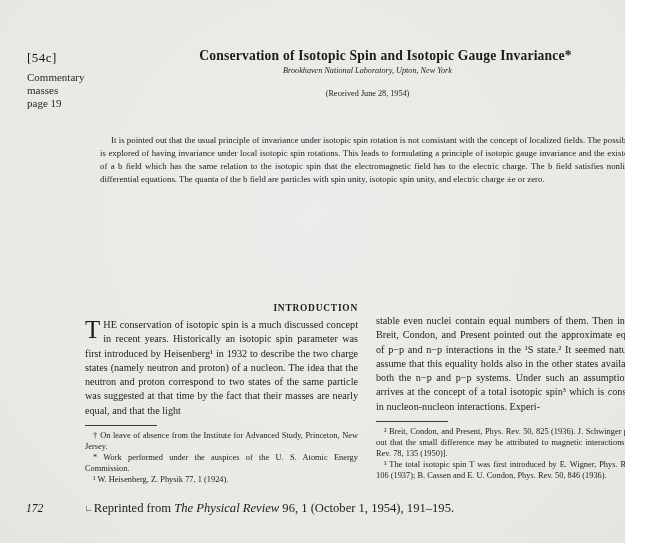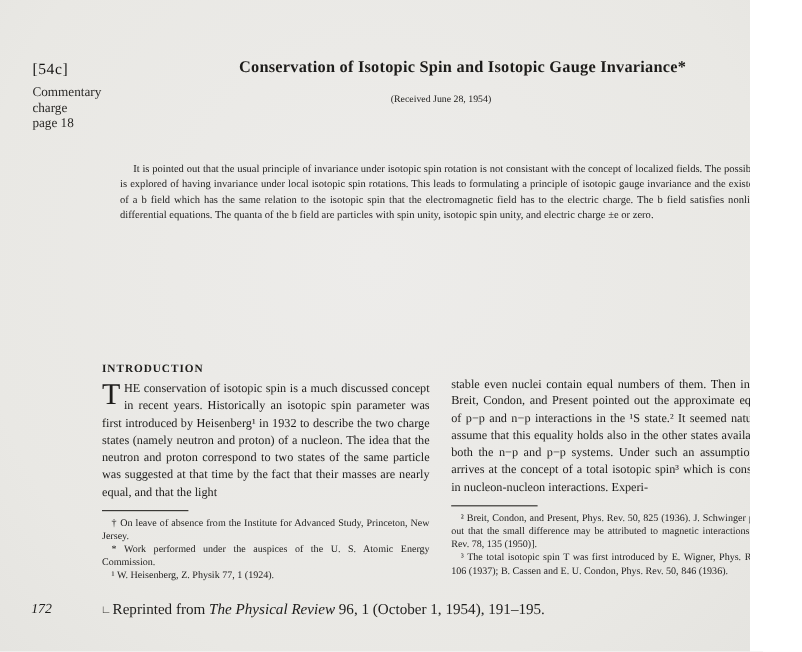--- a/index.html
+++ b/index.html
@@ -26,21 +26,21 @@
   
   .abstract {
     position: absolute; left: 100px; top: 125px; width: 540px;
     font-size: 8.8px; line-height: 12.9px; text-align: justify; text-indent: 11px;
     color: #222120;
   }
   
   .columns { position: absolute; left: 85px; top: 303px; width: 565px; display: flex; gap: 18px; }
   .col { width: 273px; }
   .section-heading {
-    text-align: left; font-size: 9.4px; font-weight: bold; letter-spacing: 0.8px;
+    text-align: right; font-size: 9.4px; font-weight: bold; letter-spacing: 0.8px;
     margin-bottom: 5px;
   }
   .bodytext { font-size: 10.2px; line-height: 14.3px; text-align: justify; margin: 0; }
   .dropcap {
     float: left; font-size: 25px; line-height: 22px; padding: 1px 3px 0 0; font-weight: 400;
   }
   .col-right .bodytext { margin-top: 11px; }
   .fnrule { width: 72px; border-top: 1px solid #3a3936; margin: 7px 0 4px 0; }
   .footnote { font-size: 8.4px; line-height: 11px; text-align: justify; text-indent: 8px; color: #232221; }
   
@@ -51,27 +51,28 @@
 </style>
 </head>
 <body>
 
 <div class="page">
 
   <div class="margin-note">
     <div class="ref-tag">[54c]</div>
     <div class="commentary">
       <div>Commentary</div>
-      <div>charge</div>
-      <div>page 18</div>
+      <div>masses</div>
+      <div>page 19</div>
     </div>
   </div>
 
   <div class="head">
     <div class="title">Conservation of Isotopic Spin and Isotopic Gauge Invariance*</div>
+    <div class="affiliation">Brookhaven National Laboratory, Upton, New York</div>
     <div class="received">(Received June 28, 1954)</div>
   </div>
 
   <p class="abstract">It is pointed out that the usual principle of invariance under isotopic spin rotation is not consistant with the concept of localized fields. The possibility is explored of having invariance under local isotopic spin rotations. This leads to formulating a principle of isotopic gauge invariance and the existence of a b field which has the same relation to the isotopic spin that the electromagnetic field has to the electric charge. The b field satisfies nonlinear differential equations. The quanta of the b field are particles with spin unity, isotopic spin unity, and electric charge ±e or zero.</p>
 
   <div class="columns">
 
     <div class="col col-left">
       <div class="section-heading">INTRODUCTION</div>
       <p class="bodytext"><span class="dropcap">T</span><span>HE conservation of isotopic spin is a much discussed concept in recent years. Historically an isotopic spin parameter was first introduced by Heisenberg¹ in 1932 to describe the two charge states (namely neutron and proton) of a nucleon. The idea that the neutron and proton correspond to two states of the same particle was suggested at that time by the fact that their masses are nearly equal, and that the light</span></p>

